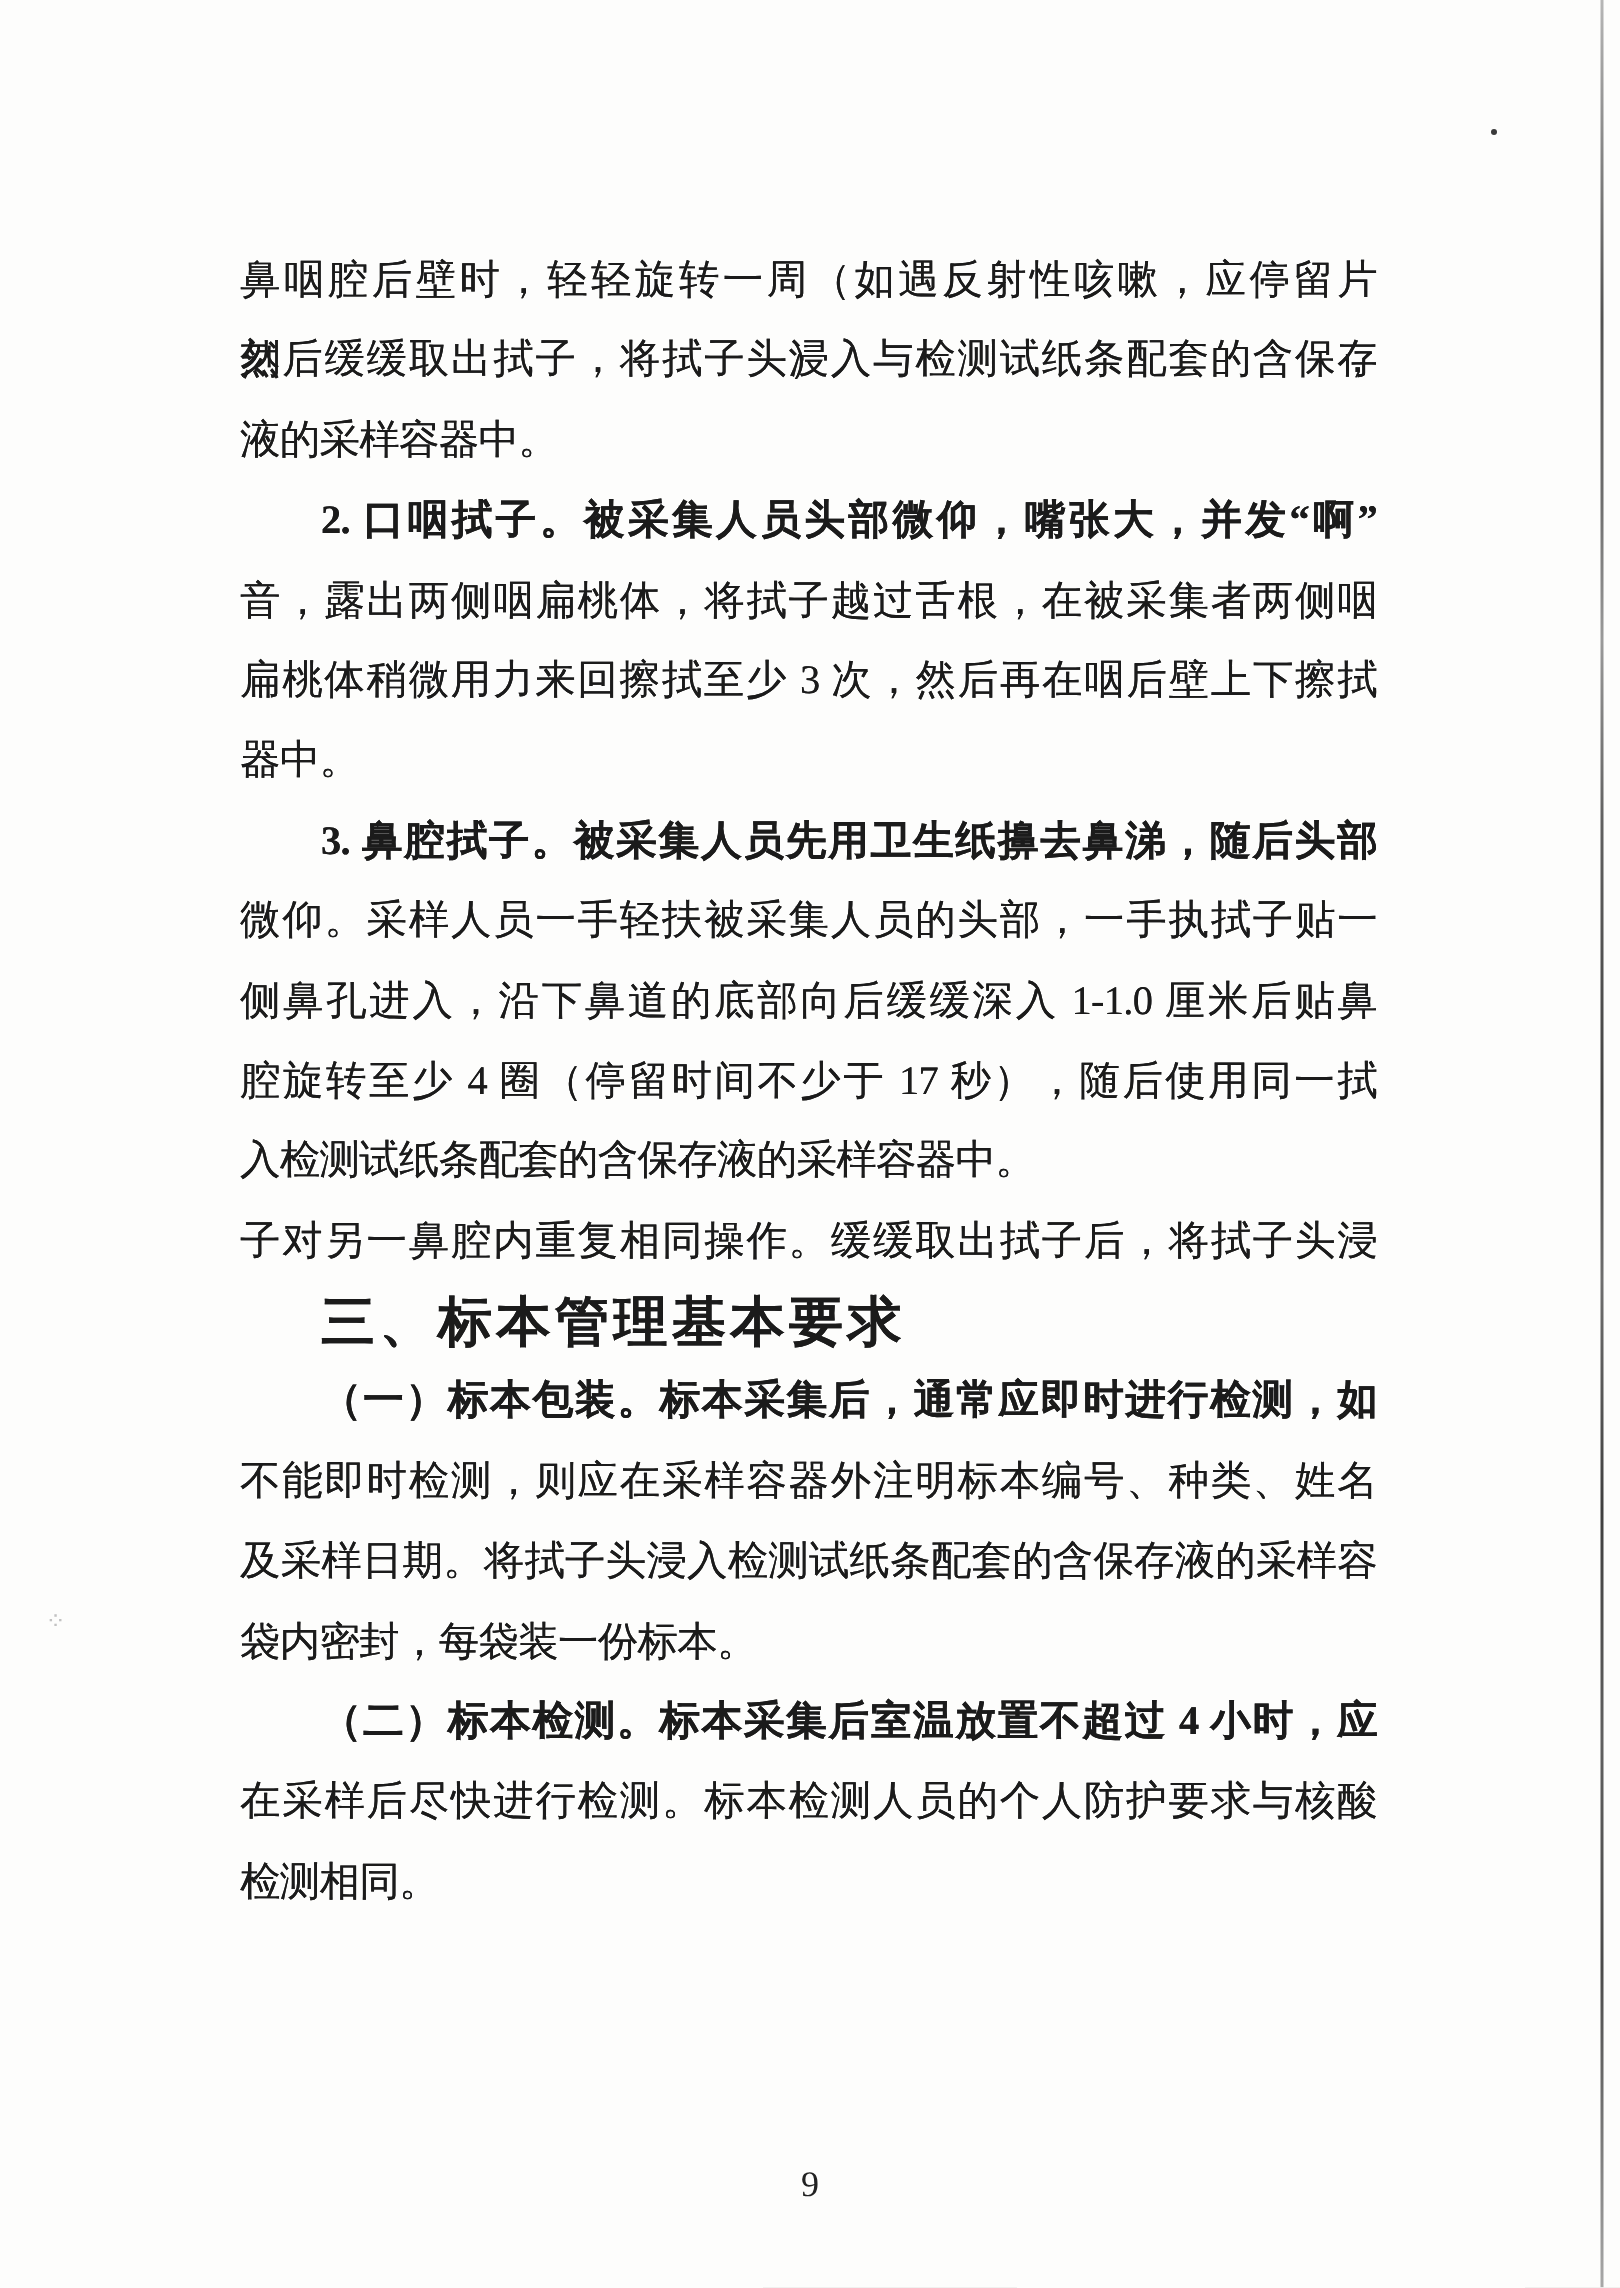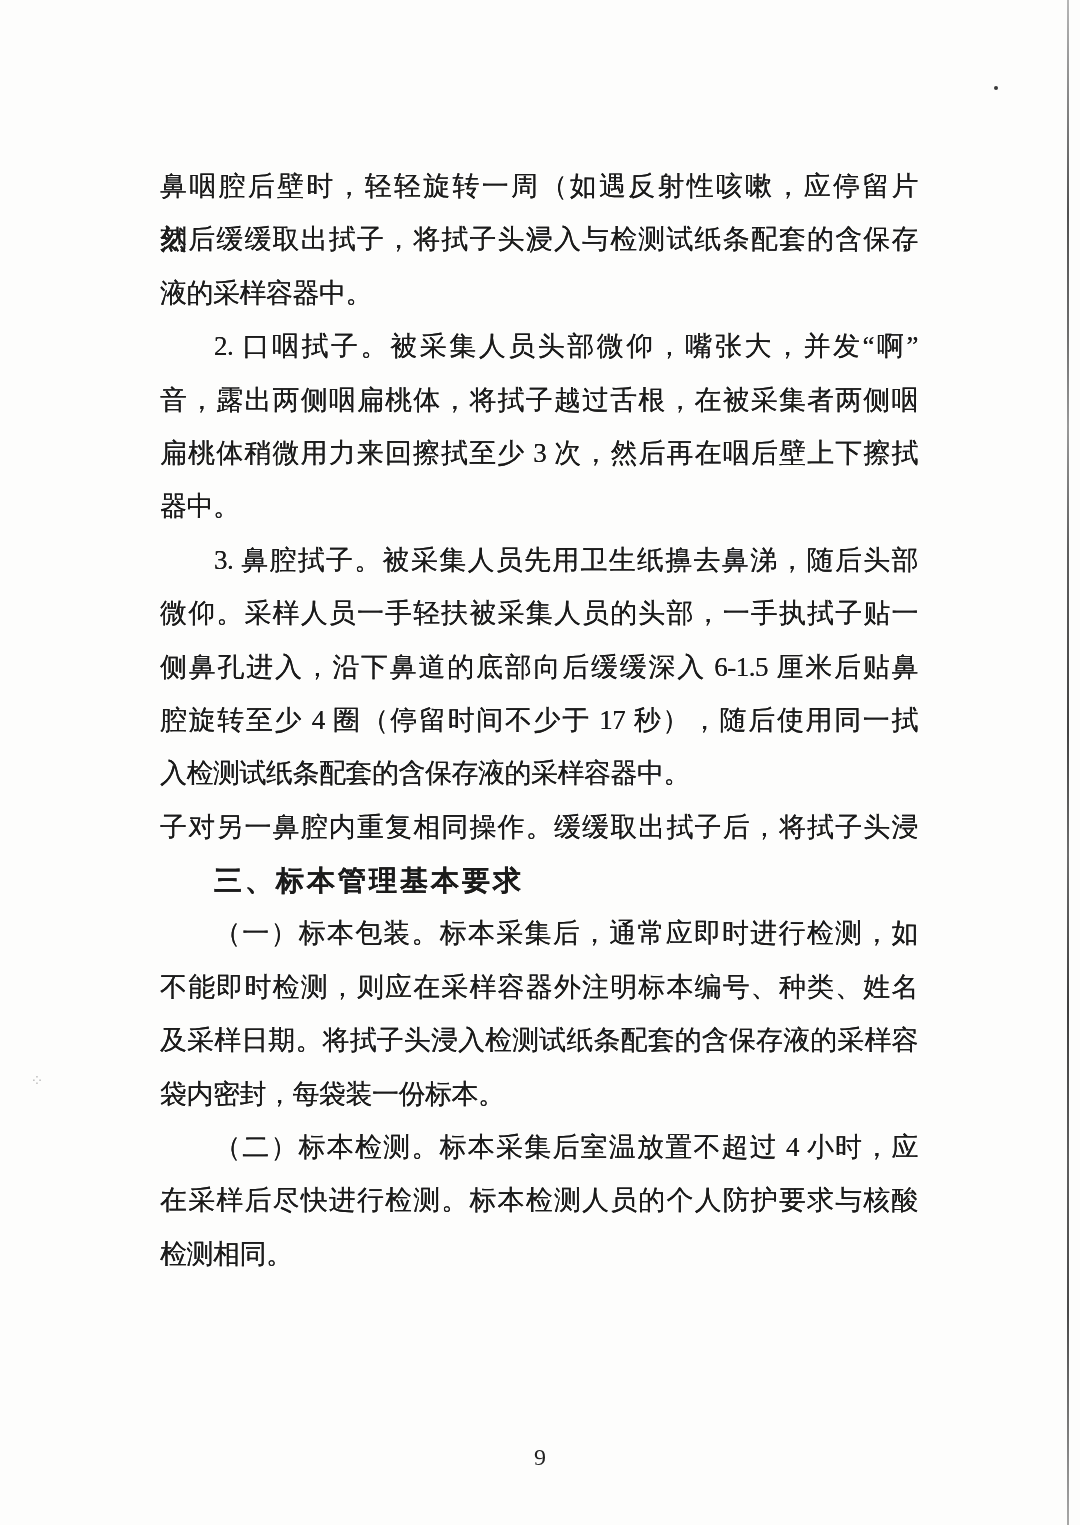--- a/index.html
+++ b/index.html
@@ -28,25 +28,25 @@
     white-space: nowrap;
     text-align: left;
     
     text-shadow: 0 0 0.4px #222;
   }
   .line.fill {
     white-space: normal;
     text-align: justify;
     text-align-last: justify;
   }
-  .line.indent { padding-left: 54px; }
+  .line.indent { padding-left: 54px; font-weight: bold; }
   .line.heading {
     font-family: "Liberation Sans", "DejaVu Sans", sans-serif;
     font-weight: 700;
-    font-size: 28px;
+    font-size: 36px;
     letter-spacing: 3px;
   }
   .page-number {
     position: absolute;
     left: 0;
     top: 1444px;
     width: 1080px;
     text-align: center;
     font-size: 24px;
     font-family: "Liberation Serif", "DejaVu Serif", serif;
@@ -94,21 +94,21 @@
   <div class="text-block">
       <div class="line fill">鼻咽腔后壁时，轻轻旋转一周（如遇反射性咳嗽，应停留片刻），</div>
       <div class="line fill">然后缓缓取出拭子，将拭子头浸入与检测试纸条配套的含保存</div>
       <div class="line">液的采样容器中。</div>
       <div class="line indent fill">2. 口咽拭子。被采集人员头部微仰，嘴张大，并发“啊”</div>
       <div class="line fill">音，露出两侧咽扁桃体，将拭子越过舌根，在被采集者两侧咽</div>
       <div class="line fill">扁桃体稍微用力来回擦拭至少 3 次，然后再在咽后壁上下擦拭</div>
       <div class="line">器中。</div>
       <div class="line indent fill">3. 鼻腔拭子。被采集人员先用卫生纸擤去鼻涕，随后头部</div>
       <div class="line fill">微仰。采样人员一手轻扶被采集人员的头部，一手执拭子贴一</div>
-      <div class="line fill">侧鼻孔进入，沿下鼻道的底部向后缓缓深入 6-1.5 厘米后贴鼻</div>
+      <div class="line fill">侧鼻孔进入，沿下鼻道的底部向后缓缓深入 1-1.0 厘米后贴鼻</div>
       <div class="line fill">腔旋转至少 4 圈（停留时间不少于 17 秒），随后使用同一拭</div>
       <div class="line">入检测试纸条配套的含保存液的采样容器中。</div>
       <div class="line fill">子对另一鼻腔内重复相同操作。缓缓取出拭子后，将拭子头浸</div>
       <div class="line indent heading">三、标本管理基本要求</div>
       <div class="line indent fill">（一）标本包装。标本采集后，通常应即时进行检测，如</div>
       <div class="line fill">不能即时检测，则应在采样容器外注明标本编号、种类、姓名</div>
       <div class="line fill">及采样日期。将拭子头浸入检测试纸条配套的含保存液的采样容</div>
       <div class="line">袋内密封，每袋装一份标本。</div>
       <div class="line indent fill">（二）标本检测。标本采集后室温放置不超过 4 小时，应</div>
       <div class="line fill">在采样后尽快进行检测。标本检测人员的个人防护要求与核酸</div>

